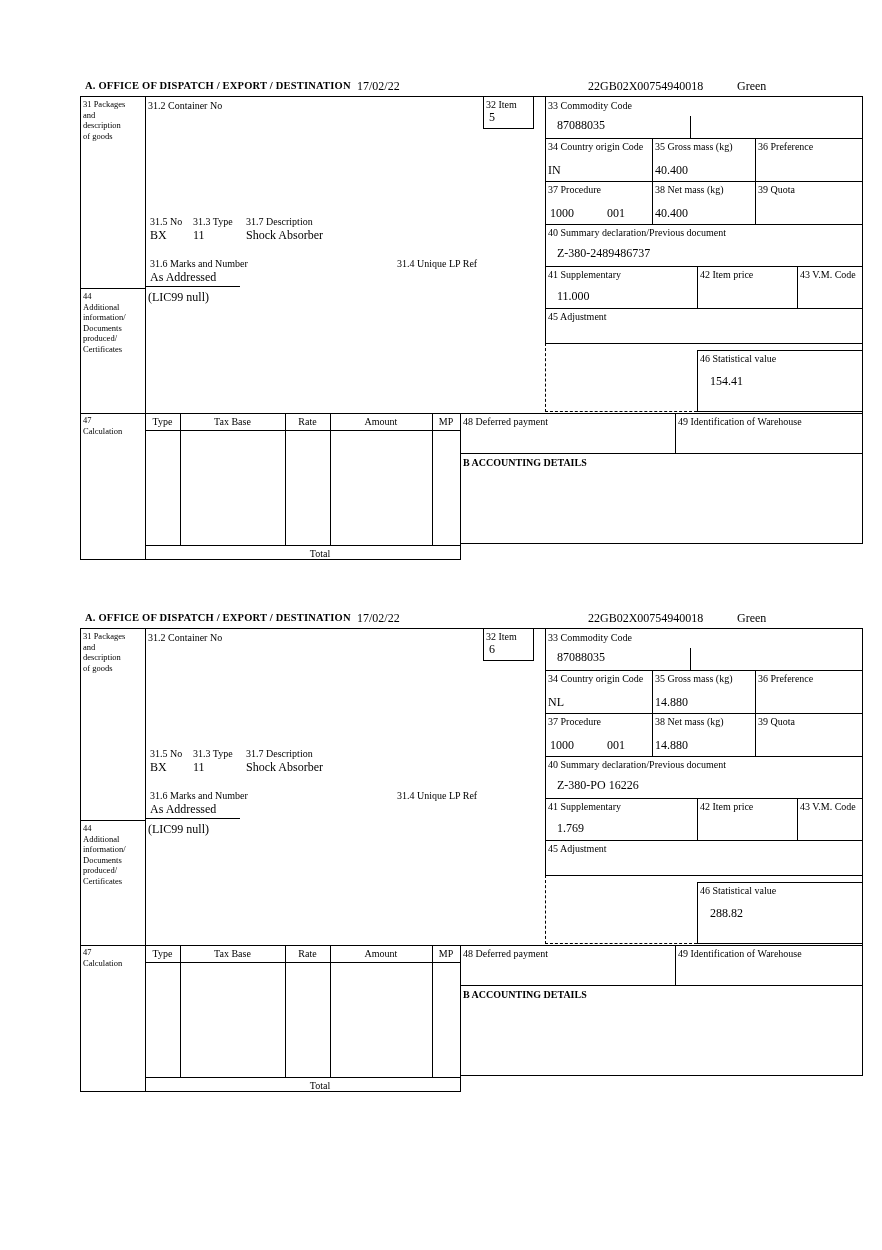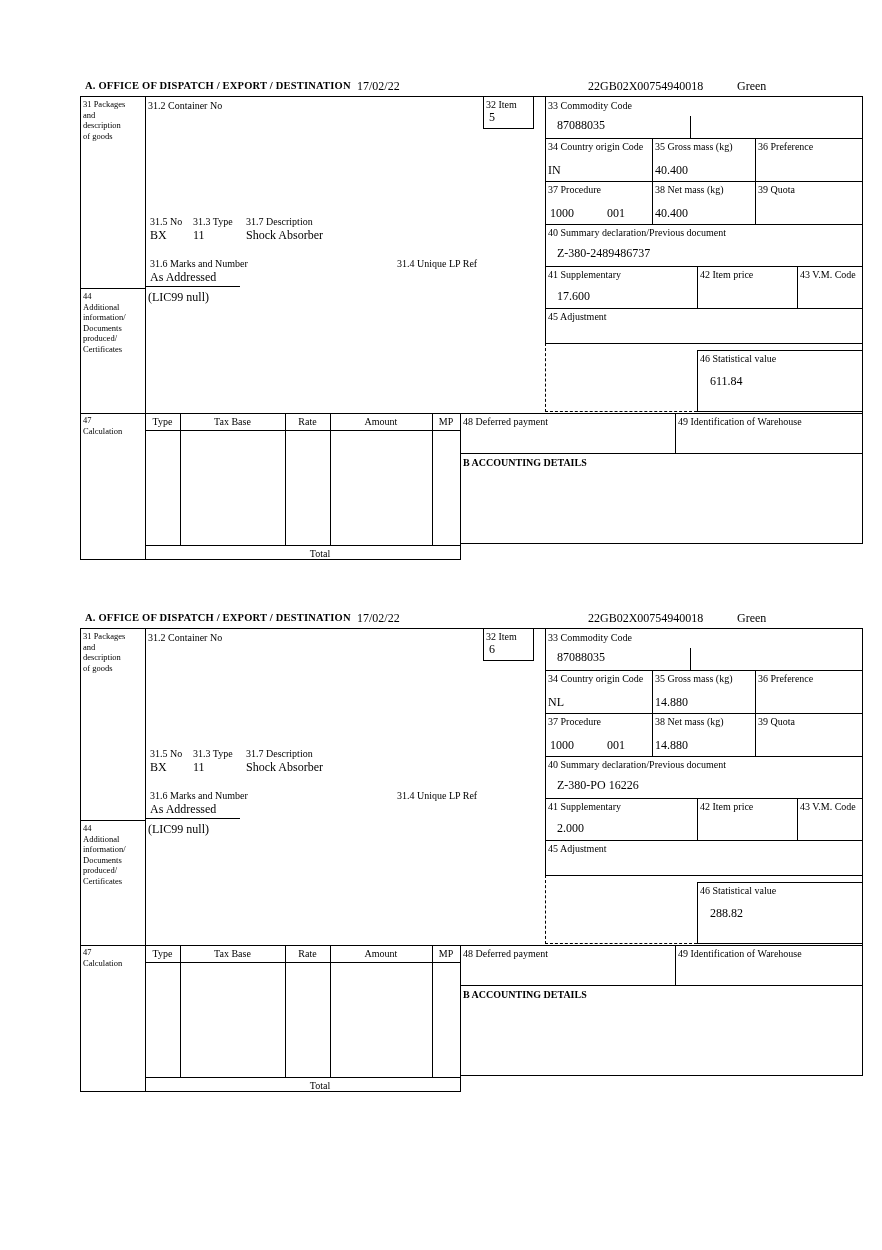--- a/index.html
+++ b/index.html
@@ -103,29 +103,29 @@
   <div class="txt val" style="left:550px;top:128px;">1000</div>
   <div class="txt val" style="left:607px;top:128px;">001</div>
   <div class="txt lab" style="left:655px;top:106px;">38 Net mass (kg)</div>
   <div class="txt val" style="left:655px;top:128px;">40.400</div>
   <div class="txt lab" style="left:758px;top:106px;">39 Quota</div>
 
   <div class="txt lab" style="left:548px;top:149px;">40 Summary declaration/Previous document</div>
   <div class="txt val" style="left:557px;top:168px;">Z-380-2489486737</div>
 
   <div class="txt lab" style="left:548px;top:191px;">41 Supplementary</div>
-  <div class="txt val" style="left:557px;top:211px;">17.600</div>
+  <div class="txt val" style="left:557px;top:211px;">11.000</div>
   <div class="txt lab" style="left:700px;top:191px;">42 Item price</div>
   <div class="txt val" style="left:700px;top:211px;"></div>
   <div class="txt lab" style="left:800px;top:191px;">43 V.M. Code</div>
 
   <div class="txt lab" style="left:548px;top:233px;">45 Adjustment</div>
 
   <div class="txt lab" style="left:700px;top:275px;">46 Statistical value</div>
-  <div class="txt val" style="left:710px;top:296px;">611.84</div>
+  <div class="txt val" style="left:710px;top:296px;">154.41</div>
 
   <div class="txt lab" style="left:150px;top:138px;">31.5 No</div>
   <div class="txt lab" style="left:193px;top:138px;">31.3 Type</div>
   <div class="txt lab" style="left:246px;top:138px;">31.7 Description</div>
   <div class="txt val" style="left:150px;top:150px;">BX</div>
   <div class="txt val" style="left:193px;top:150px;">11</div>
   <div class="txt val" style="left:246px;top:150px;">Shock Absorber</div>
 
   <div class="txt lab" style="left:150px;top:180px;">31.6 Marks and Number</div>
   <div class="txt lab" style="left:397px;top:180px;">31.4 Unique LP Ref</div>
@@ -223,21 +223,21 @@
   <div class="txt val" style="left:550px;top:128px;">1000</div>
   <div class="txt val" style="left:607px;top:128px;">001</div>
   <div class="txt lab" style="left:655px;top:106px;">38 Net mass (kg)</div>
   <div class="txt val" style="left:655px;top:128px;">14.880</div>
   <div class="txt lab" style="left:758px;top:106px;">39 Quota</div>
 
   <div class="txt lab" style="left:548px;top:149px;">40 Summary declaration/Previous document</div>
   <div class="txt val" style="left:557px;top:168px;text-align:right;">Z-380-PO 16226</div>
 
   <div class="txt lab" style="left:548px;top:191px;">41 Supplementary</div>
-  <div class="txt val" style="left:557px;top:211px;">2.000</div>
+  <div class="txt val" style="left:557px;top:211px;">1.769</div>
   <div class="txt lab" style="left:700px;top:191px;">42 Item price</div>
   <div class="txt val" style="left:700px;top:211px;"></div>
   <div class="txt lab" style="left:800px;top:191px;">43 V.M. Code</div>
 
   <div class="txt lab" style="left:548px;top:233px;">45 Adjustment</div>
 
   <div class="txt lab" style="left:700px;top:275px;">46 Statistical value</div>
   <div class="txt val" style="left:710px;top:296px;">288.82</div>
 
   <div class="txt lab" style="left:150px;top:138px;">31.5 No</div>

